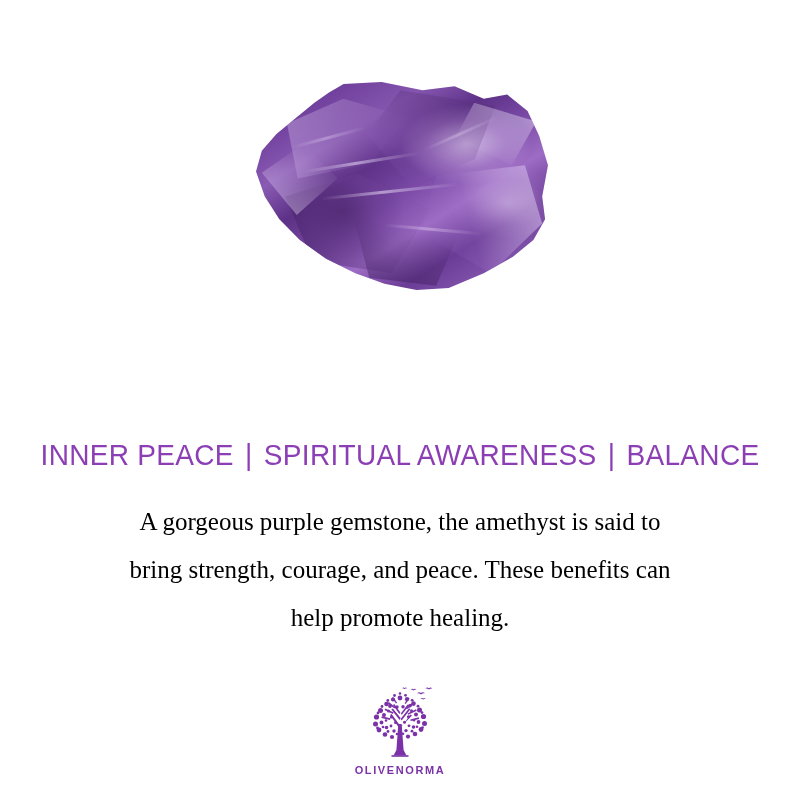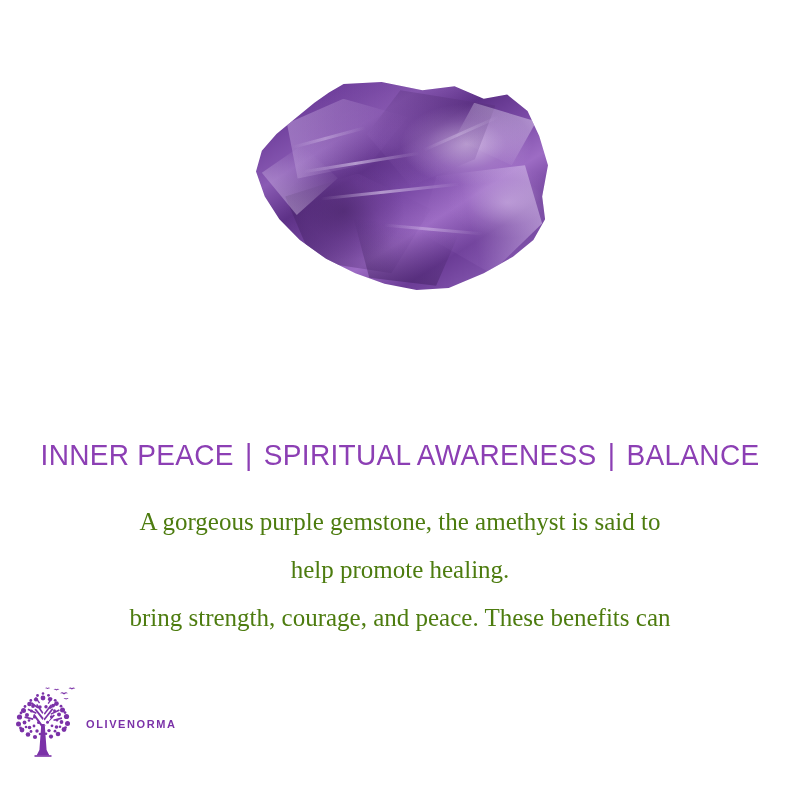--- a/index.html
+++ b/index.html
@@ -166,30 +166,31 @@
   
   .description {
     position: absolute;
     left: 56px;
     top: 498px;
     width: 688px;
     text-align: center;
     font-family: "Liberation Serif", "DejaVu Serif", serif;
     font-size: 25px;
     line-height: 48px;
-    color: #4d7c0f;
+    color: #000000;
   }
 
   
   .logo {
     position: absolute;
     left: 0;
     top: 684px;
     width: 800px;
     display: flex;
+    flex-direction: column;
     align-items: center;
   }
   .logo-mark { width: 86px; height: 76px; display: block; }
   .logo-word {
     margin-top: 4px;
     font-family: "Liberation Sans", "DejaVu Sans", sans-serif;
     font-size: 11px;
     font-weight: 700;
     letter-spacing: 1.6px;
     color: #7b32a8;
@@ -223,22 +224,22 @@
   <div class="keywords">
     <span class="keyword">INNER PEACE</span>
     <span class="kw-sep">|</span>
     <span class="keyword">SPIRITUAL AWARENESS</span>
     <span class="kw-sep">|</span>
     <span class="keyword">BALANCE</span>
   </div>
 
   <div class="description">
     <div>A gorgeous purple gemstone, the amethyst is said to</div>
+    <div>bring strength, courage, and peace. These benefits can</div>
     <div>help promote healing.</div>
-    <div>bring strength, courage, and peace. These benefits can</div>
   </div>
 
   <div class="logo">
     <svg class="logo-mark" viewBox="0 0 86 76" aria-hidden="true">
       <g fill="#7b32a8">
 
         <path d="M41.3 40 L39.4 66 L36.6 71.5 L49.4 71.5 L46.6 66 L44.7 40 Z"></path>
         <path d="M34.5 71.2 h17 v1.6 h-17 z"></path>
 
         <path d="M42.2 44 L33 31 l1.6-1.1 L43 41.6 Z"></path>

